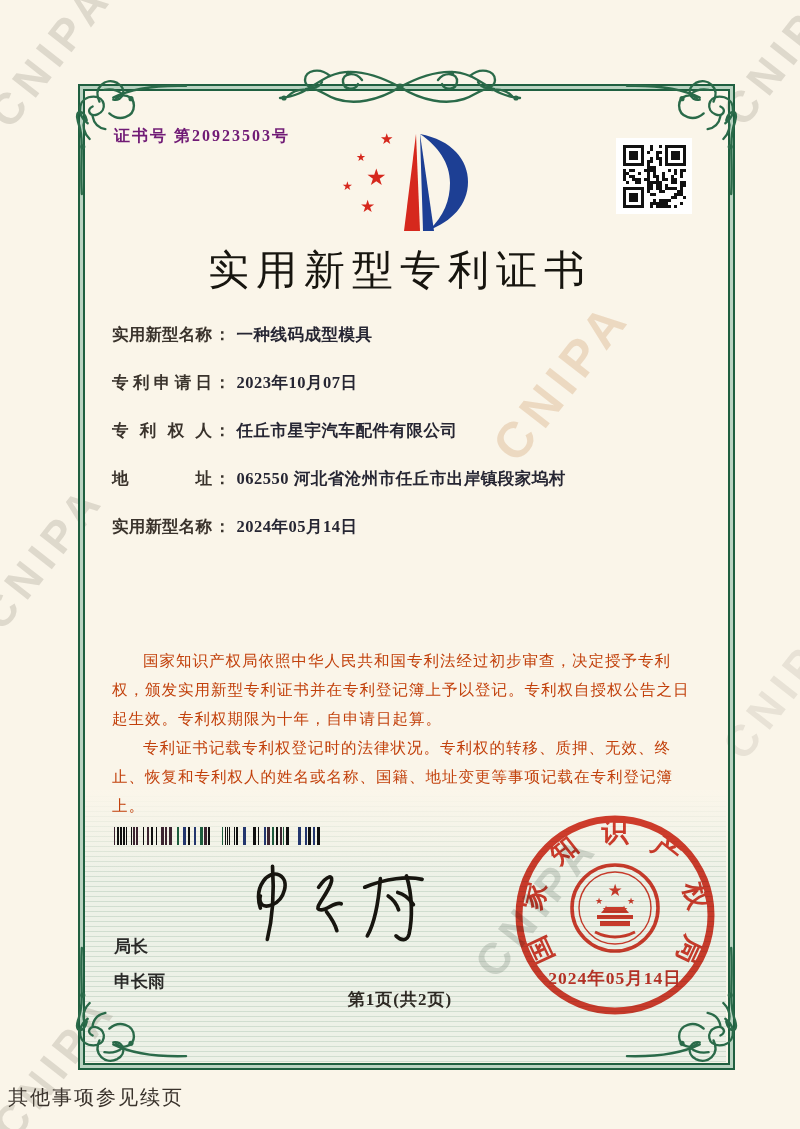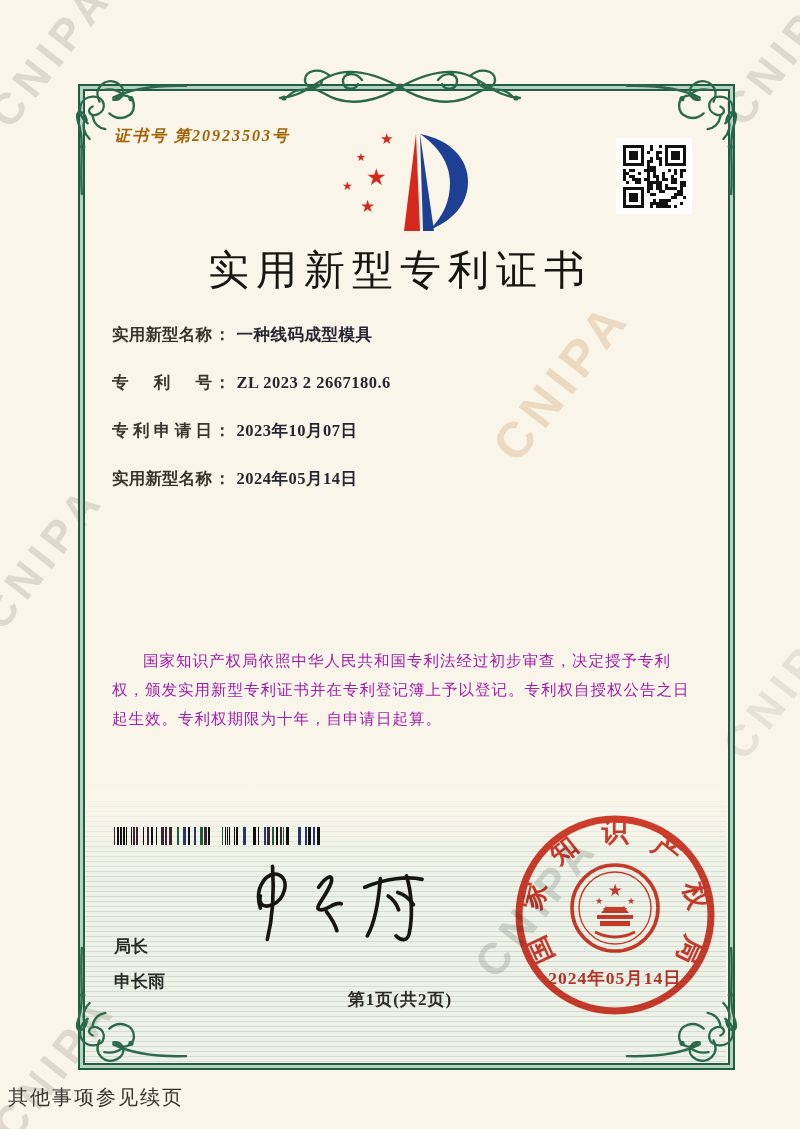--- a/index.html
+++ b/index.html
@@ -31,37 +31,37 @@
   svg.flourish path{fill:none;stroke:#2a6a49;stroke-width:2.4;stroke-linecap:round;}
   svg.flourish .dot{fill:#2a6a49;stroke:none;}
   
   .wm{position:absolute;z-index:1;font:700 44px "Liberation Sans","DejaVu Sans",sans-serif;
     letter-spacing:7px;transform:rotate(-52deg);color:rgba(150,142,128,.28);pointer-events:none;}
   .wm-tan{color:rgba(208,160,112,.33);font-size:50px;}
   .wm-faint{color:rgba(150,142,128,.18);}
   .wm-green{color:rgba(125,138,126,.30);}
   
   .cert-no{position:absolute;left:114px;top:126px;z-index:3;
-    font-size:16px;font-weight:700;letter-spacing:2px;color:#a16207;font-style:italic;}
+    font-size:16px;font-weight:700;letter-spacing:2px;color:#701a75;}
   .logo{position:absolute;left:334px;top:130px;width:140px;height:106px;z-index:3;}
   .logo .star{position:absolute;color:#d6281d;line-height:1;}
   .qr{position:absolute;left:616px;top:138px;width:76px;height:76px;background:#fff;
     z-index:3;display:flex;align-items:center;justify-content:center;}
   .title{position:absolute;left:0;top:243px;width:100%;text-align:center;z-index:3;
     font-size:41px;font-weight:400;letter-spacing:7px;color:#17150f;}
   .fields{position:absolute;left:112px;top:324px;width:580px;z-index:3;
     font-size:16.5px;color:#23232e;}
   .row{position:relative;height:48px;}
   .f-label{display:inline-block;width:100px;text-align:justify;text-align-last:justify;
     font-weight:700;color:#3a332c;vertical-align:top;}
   .f-colon{font-weight:700;color:#3a332c;padding:0 6px 0 2px;}
   .f-value{font-weight:700;color:#262633;letter-spacing:.5px;}
   .pair2{position:absolute;left:288px;top:0;}
   .body-text{position:absolute;left:112px;top:646px;width:580px;z-index:3;
-    font-size:15.5px;line-height:29px;letter-spacing:1px;color:#a21caf;}
+    font-size:15.5px;line-height:29px;letter-spacing:1px;color:#c2410c;}
   .body-text p{margin:0;text-indent:2em;}
   .barcode{position:absolute;left:114px;top:827px;width:206px;height:18px;z-index:3;}
   .officer{position:absolute;left:114px;z-index:3;
     font:700 17px "Liberation Sans","DejaVu Sans",sans-serif;color:#2a2a28;margin-top:44px;}
   .officer-title{top:891px;}
   .officer-name{top:926px;}
   .signature{position:absolute;left:236px;top:848px;width:200px;height:108px;z-index:3;}
   .signature path{fill:none;stroke:#17150f;stroke-width:4.2;stroke-linecap:round;stroke-linejoin:round;}
   .seal{position:absolute;left:512px;top:812px;width:206px;height:206px;z-index:4;
     mix-blend-mode:multiply;opacity:.93;}
@@ -277,32 +277,36 @@
       </svg>
   </div>
 
   <div class="title">实用新型专利证书</div>
 
   <div class="fields">
     <div class="row">
       <span class="f-label">实用新型名称</span><span class="f-colon">：</span><span class="f-value">一种线码成型模具</span>
     </div>
     <div class="row">
-      <span class="f-label">专利号</span><span class="f-colon">：</span><span class="f-value">ZL 2023 2 2667180.6</span>
-    </div>
-    <div class="row">
       <span class="f-label">专利申请日</span><span class="f-colon">：</span><span class="f-value">2023年10月07日</span>
+    </div>
+    <div class="row">
+      <span class="f-label">专利权人</span><span class="f-colon">：</span><span class="f-value">任丘市星宇汽车配件有限公司</span>
+    </div>
+    <div class="row">
+      <span class="f-label">地址</span><span class="f-colon">：</span><span class="f-value">062550 河北省沧州市任丘市出岸镇段家坞村</span>
     </div>
     <div class="row">
       <span class="f-label">实用新型名称</span><span class="f-colon">：</span><span class="f-value">2024年05月14日</span>
     </div>
   </div>
 
   <div class="body-text">
     <p>国家知识产权局依照中华人民共和国专利法经过初步审查，决定授予专利权，颁发实用新型专利证书并在专利登记簿上予以登记。专利权自授权公告之日起生效。专利权期限为十年，自申请日起算。</p>
+    <p>专利证书记载专利权登记时的法律状况。专利权的转移、质押、无效、终止、恢复和专利权人的姓名或名称、国籍、地址变更等事项记载在专利登记簿上。</p>
   </div>
 
   <svg class="barcode" id="barcodesvg" viewBox="0 0 206 18">
       <rect x="0" y="0" width="1" height="18" fill="#3c2430"></rect>
       <rect x="3" y="0" width="2" height="18" fill="#101010"></rect>
       <rect x="6" y="0" width="2" height="18" fill="#101010"></rect>
       <rect x="9" y="0" width="2" height="18" fill="#101010"></rect>
       <rect x="12" y="0" width="1" height="18" fill="#101010"></rect>
       <rect x="17" y="0" width="1" height="18" fill="#101010"></rect>
       <rect x="19" y="0" width="2" height="18" fill="#3c2430"></rect>

